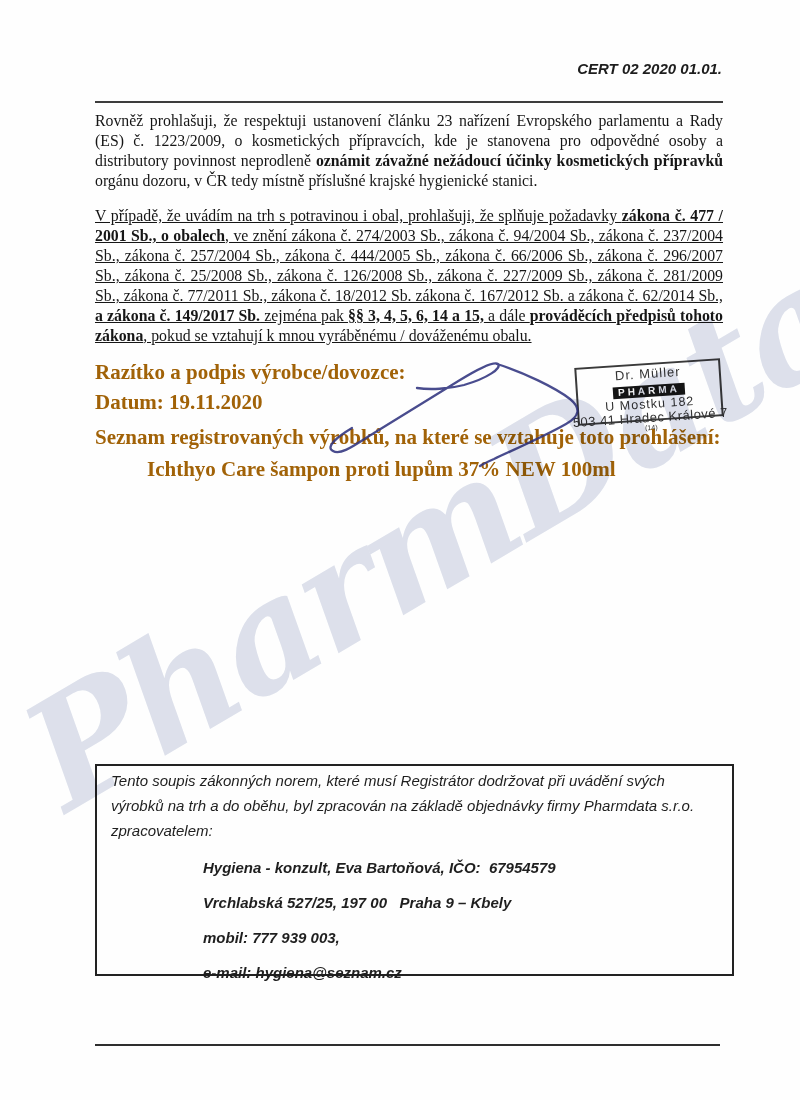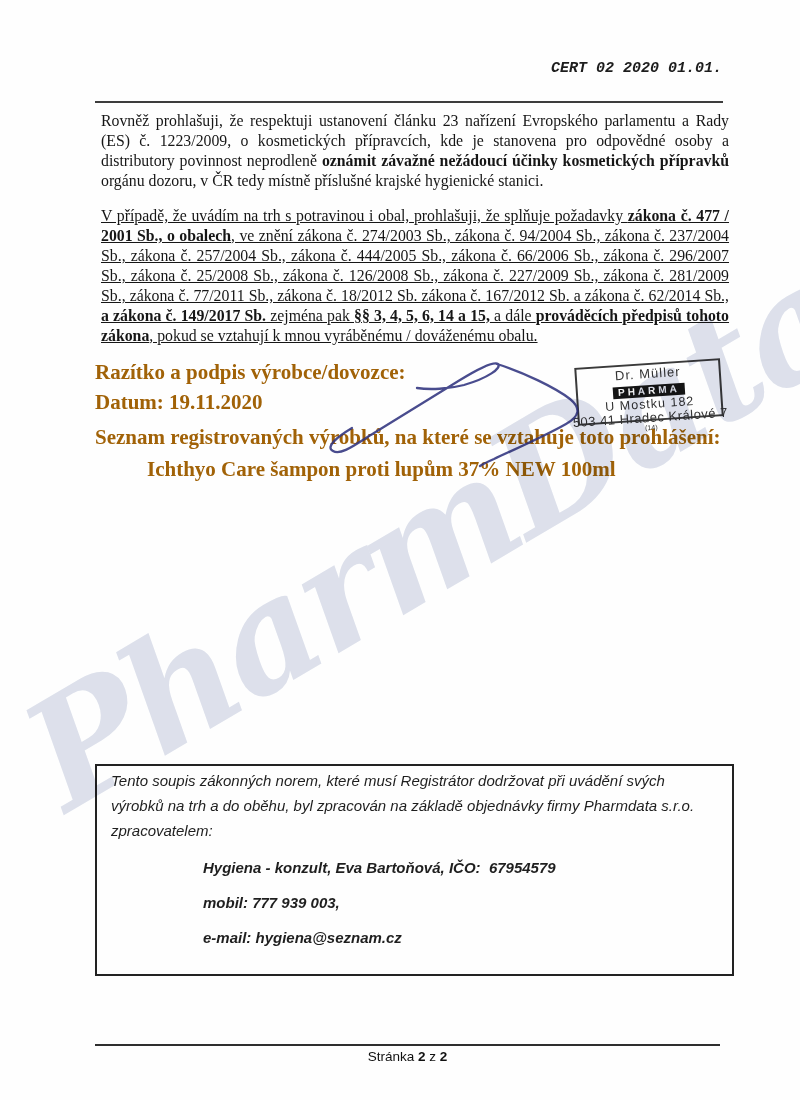--- a/index.html
+++ b/index.html
@@ -2,28 +2,28 @@
 <html><head>
 <meta charset="utf-8">
 <style>
   html,body{margin:0;padding:0;background:#ffffff;}
   .page{
     position:relative;width:800px;height:1100px;background:#fefefe;
     overflow:hidden;font-family:"Liberation Serif",serif;color:#1c1c1c;
   }
   .header-code{
     position:absolute;top:60px;left:95px;width:627px;text-align:right;
-    font-family:Liberation Mono, monospace;font-style:italic;font-weight:bold;
+    font-family:Liberation Sans, sans-serif;font-style:italic;font-weight:bold;
     font-size:15px;color:#1d1d1d;
   }
   .rule{position:absolute;left:95px;height:2px;background:#3d3d3d;}
   .top-rule{top:101px;width:628px;}
   .footer-rule{top:1044px;width:625px;background:#2e2e2e;}
   .body-para{
-    position:absolute;left:101px;width:628px;margin:0;
+    position:absolute;left:95px;width:628px;margin:0;
     font-size:15.8px;line-height:20px;text-align:justify;color:#161616;
   }
   .para1{top:111px;}
   .para2{top:206px;text-decoration:underline;}
   .label{
     position:absolute;left:95px;font-weight:bold;font-size:21px;color:#a16207;
     white-space:pre-wrap;
   }
   .lbl-razitko{top:360px;}
   .lbl-datum{top:390px;}
@@ -96,23 +96,23 @@
   <svg class="signature" width="800" height="1100" viewBox="0 0 800 1100">
     <g fill="none" stroke="#31347f" stroke-width="2.3" stroke-linecap="round" opacity="0.88">
       <path d="M 352 428 C 337 437 325 447 333 451 C 341 456 356 444 374 433 L 460 380 C 478 369 494 361 498 364 C 502 368 488 378 464 385 C 449 389 430 390 417 388"></path>
       <path d="M 497 364 C 523 372 556 388 570 399 C 581 408 580 416 566 424 C 543 437 513 450 494 459 C 487 462 483 464 480 466"></path>
     </g>
   </svg>
 
   <div class="info-box">
     <p class="info-intro">Tento soupis zákonných norem, které musí Registrátor dodržovat při uvádění svých výrobků na trh a do oběhu, byl zpracován na základě objednávky firmy Pharmdata s.r.o. zpracovatelem:</p>
     <div class="contact-line">Hygiena - konzult, Eva Bartoňová, IČO:  67954579</div>
+    <div class="contact-line">Vrchlabská 527/25, 197 00   Praha 9 – Kbely</div>
     <div class="contact-line">mobil: 777 939 003,</div>
     <div class="contact-line">e-mail: hygiena@seznam.cz</div>
   </div>
 
   <div class="rule footer-rule"></div>
 
-  <div class="page-footer"><span>Stránka</span> <b>2</b> <span>z</span> <b>2</b></div>
 
   <div class="watermark">PharmData s.r.o.</div>
 
 </div>
 
 </body></html>

